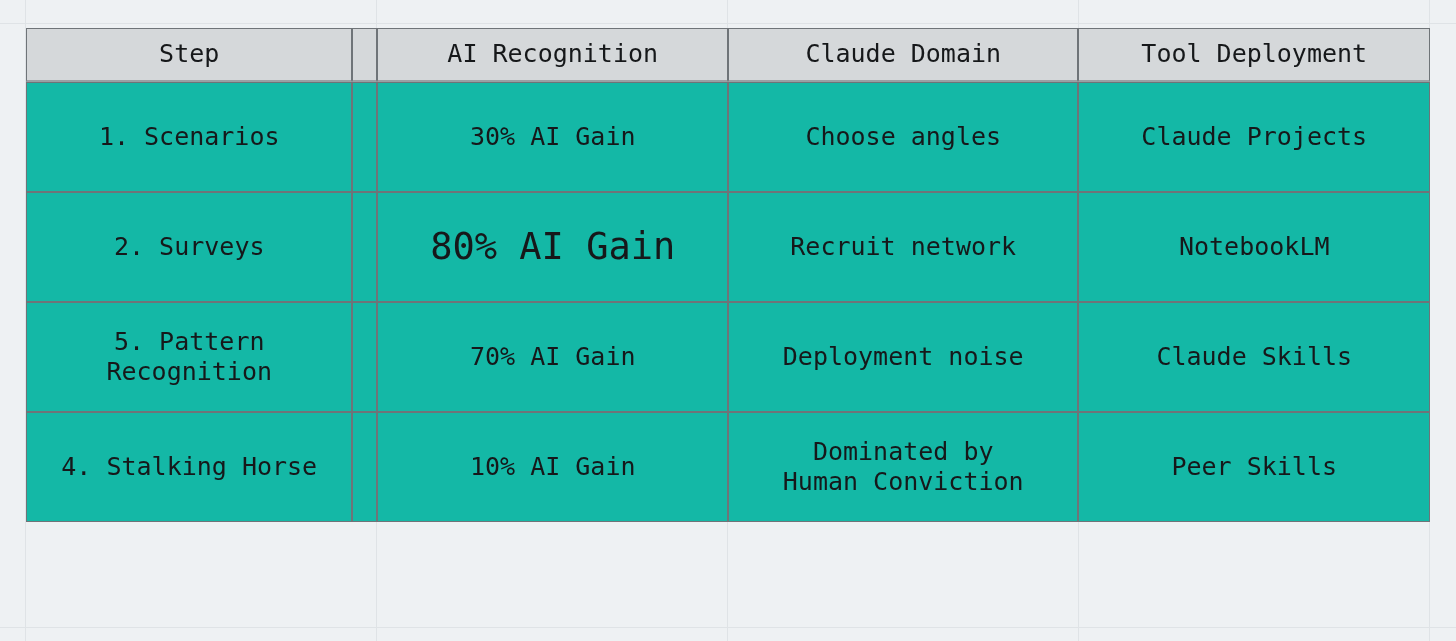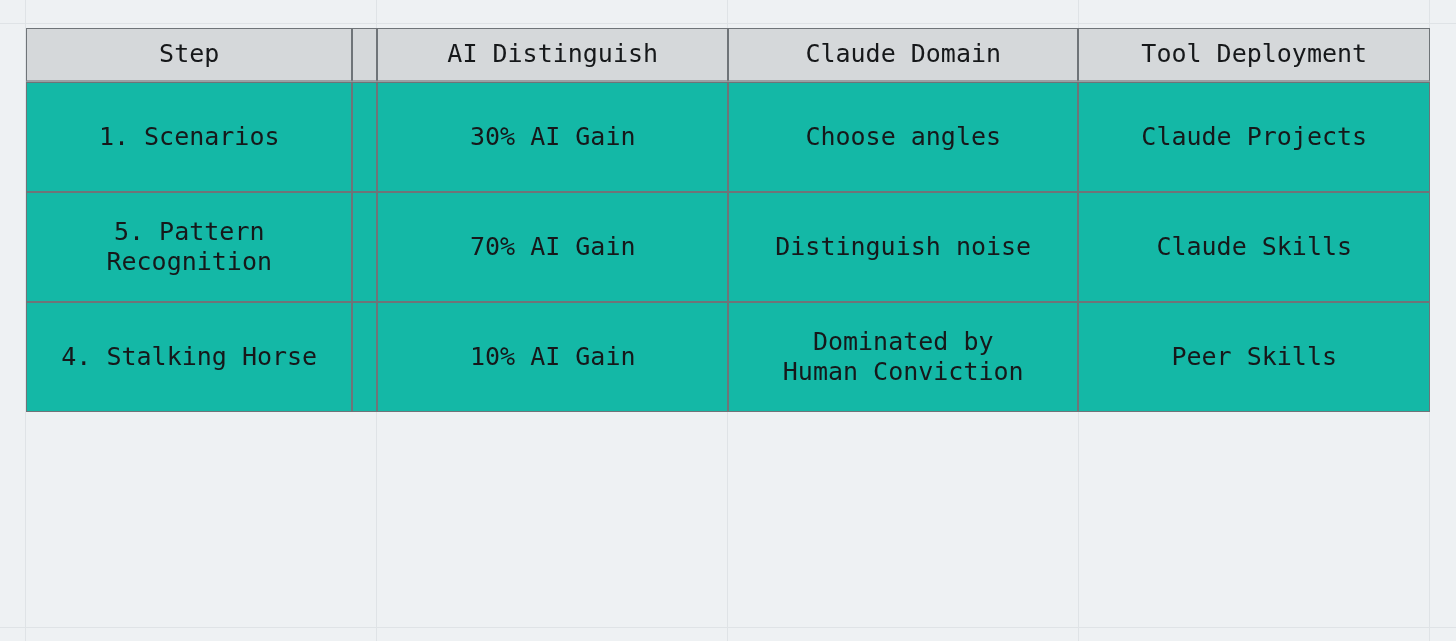--- a/index.html
+++ b/index.html
@@ -137,42 +137,49 @@
       <col class="c-step">
       <col class="c-spacer">
       <col class="c-ai">
       <col class="c-human">
       <col class="c-tool">
     </colgroup>
     <thead>
       <tr>
         <th class="h-step">Step</th>
         <th class="spacer"></th>
-        <th>AI Distinguish</th>
+        <th>AI Recognition</th>
         <th>Claude Domain</th>
         <th>Tool Deployment</th>
       </tr>
     </thead>
     <tbody>
 
       <tr>
         <td class="c-step">1. Scenarios</td>
         <td class="spacer"></td>
         <td>30% AI Gain</td>
         <td>Choose angles</td>
         <td>Claude Projects</td>
       </tr>
 
+      <tr>
+        <td class="c-step">2. Surveys</td>
+        <td class="spacer"></td>
+        <td class="hl-blue big">80% AI Gain</td>
+        <td>Recruit network</td>
+        <td>NotebookLM</td>
+      </tr>
 
       <tr>
         <td class="c-step two-line">5. Pattern
    Recognition</td>
         <td class="spacer"></td>
         <td class="hl-blue">70% AI Gain</td>
-        <td>Distinguish noise</td>
+        <td>Deployment noise</td>
         <td>Claude Skills</td>
       </tr>
 
       <tr>
         <td class="c-step">4. Stalking Horse</td>
         <td class="spacer"></td>
         <td>10% AI Gain</td>
         <td class="hl-orange two-line">Dominated by
 Human Conviction</td>
         <td>Peer Skills</td>

